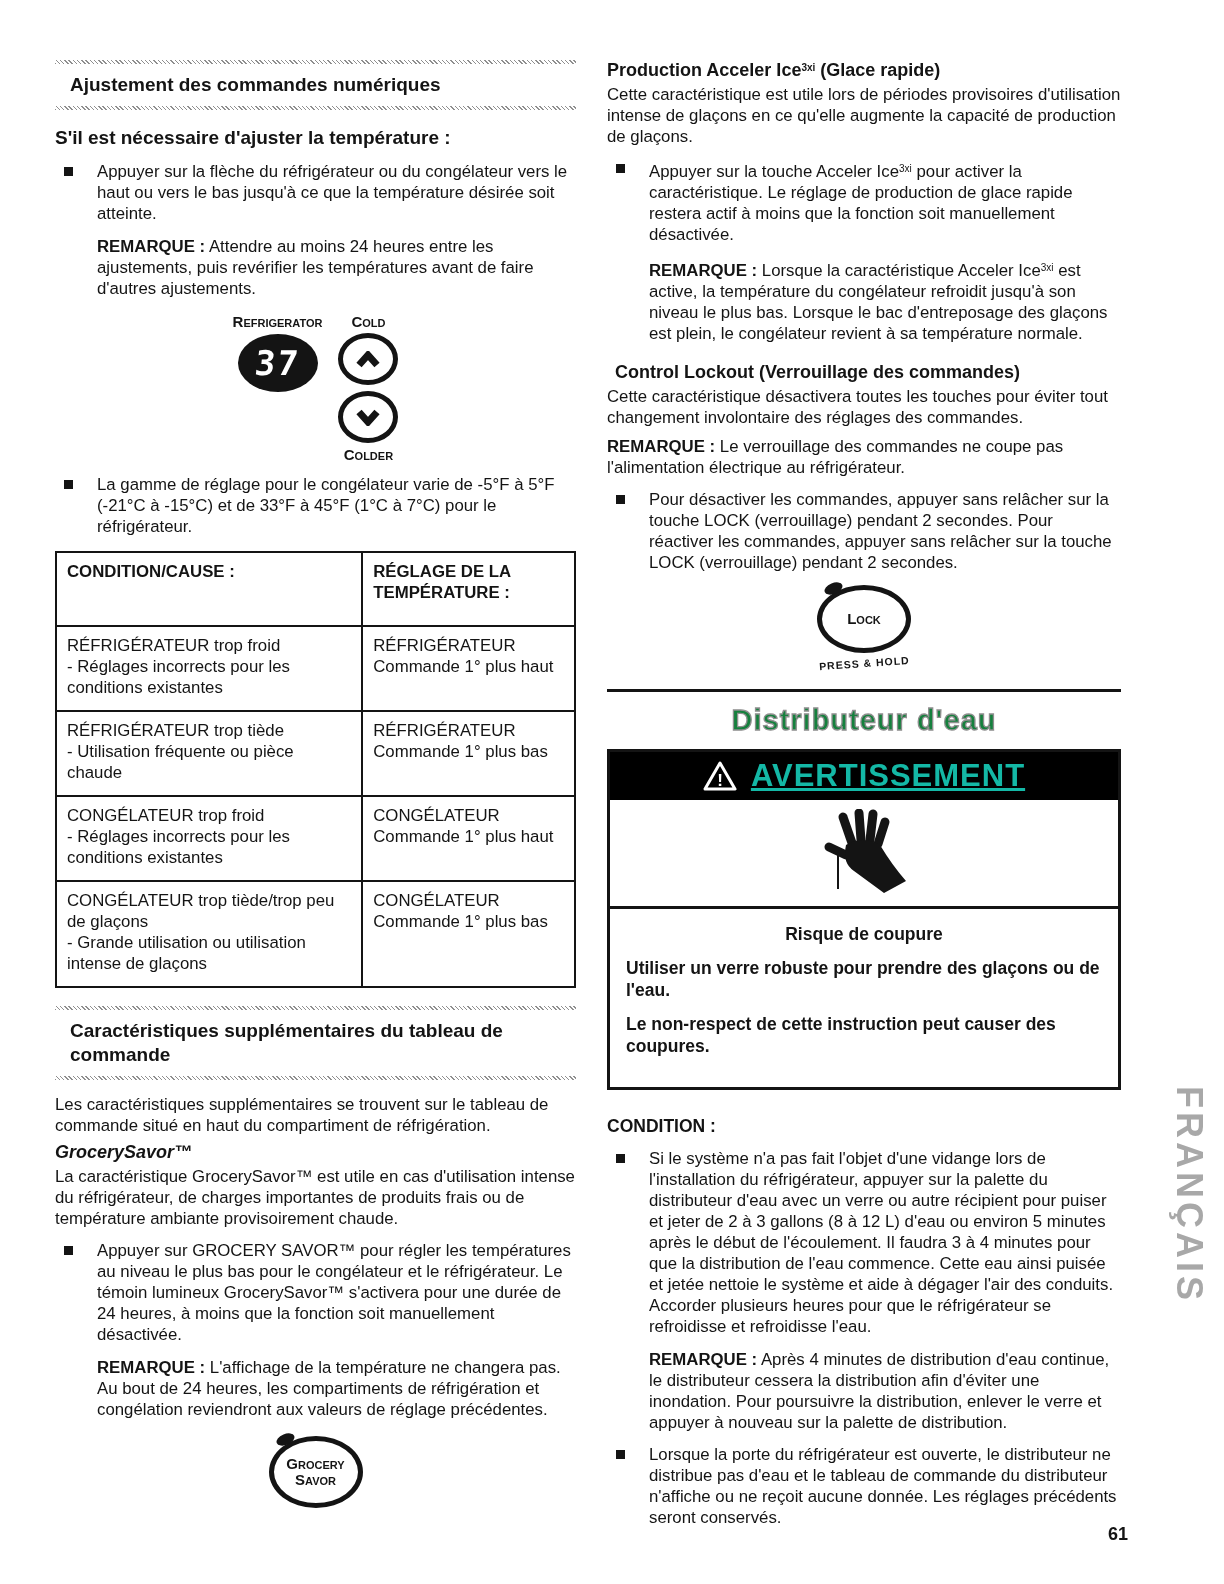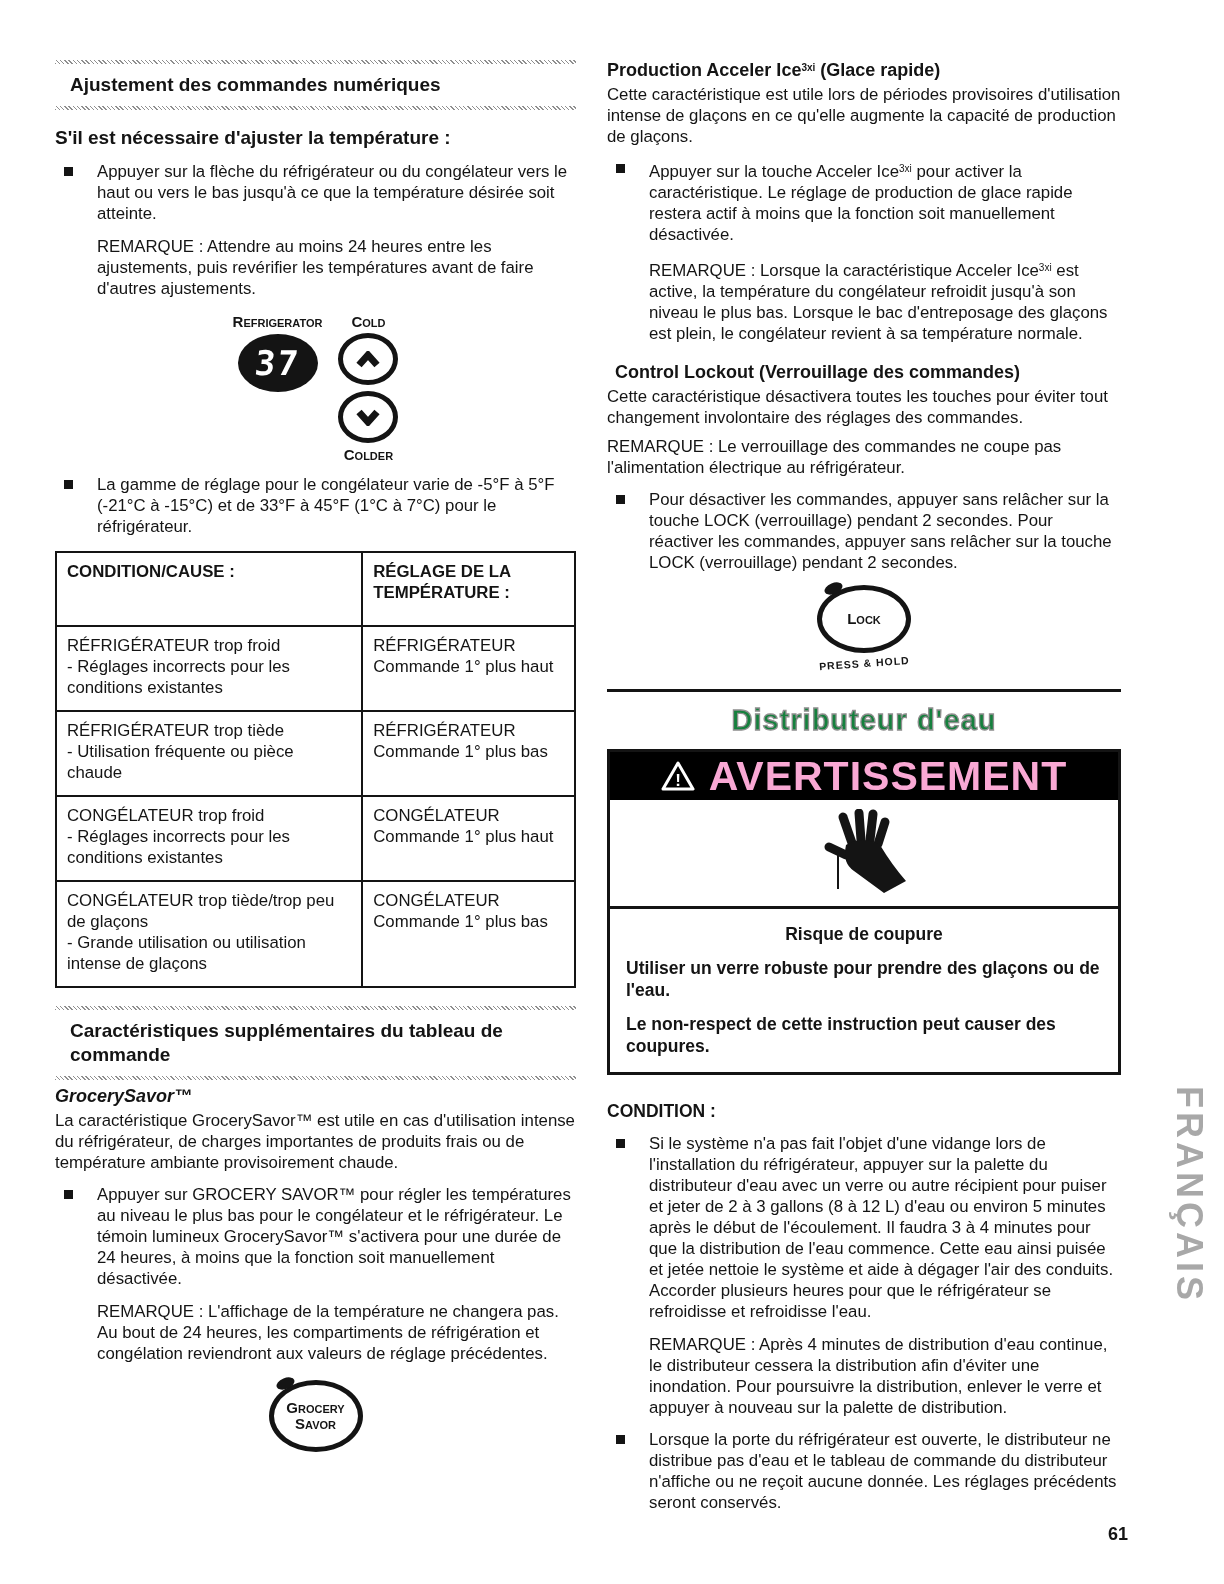--- a/index.html
+++ b/index.html
@@ -13,21 +13,21 @@
 
   .hatch{height:4px;background:repeating-linear-gradient(45deg,#8f8f8f 0,#8f8f8f 1px,transparent 1px,transparent 3px);}
   .sec-header{font-size:19px;font-weight:bold;padding:9px 0 9px 15px;line-height:24px;}
 
   .bold-sub{font-size:19px;font-weight:bold;margin:16px 0 6px 0;line-height:24px;}
   .body-t{font-size:16.8px;line-height:21px;margin:0;}
   .bullet{display:flex;margin-top:11px;}
   .bullet .sq{flex:0 0 9px;width:9px;height:9px;background:#141414;margin:6px 24px 0 9px;}
   .bullet p{flex:1;}
   .indent{margin-left:42px;margin-top:12px;}
-  b.lbl{font-weight:normal;}
+  b.lbl{font-weight:bold;}
 
   
   .disp-wrap{display:flex;justify-content:center;align-items:flex-start;gap:16px;margin:14px 0 4px 0;}
   .disp-left{display:flex;flex-direction:column;align-items:center;}
   .sc-label{font-variant:small-caps;font-weight:bold;font-size:15px;line-height:17px;}
   .disp-ellipse{width:80px;height:58px;background:#141414;border-radius:50%;display:flex;align-items:center;justify-content:center;margin-top:4px;}
   .disp-value{color:#fff;font-family:"DejaVu Sans Mono",monospace;font-weight:bold;font-size:34px;transform:skewX(-6deg);letter-spacing:2px;}
   .updown{display:flex;flex-direction:column;align-items:center;}
   .chev-oval{width:50px;height:42px;border:5px solid #141414;border-radius:50%;display:flex;align-items:center;justify-content:center;margin:3px 0;background:#fff;}
 
@@ -49,23 +49,23 @@
   .press-hold{font-variant:small-caps;font-weight:bold;font-size:10.5px;margin-top:4px;letter-spacing:1px;transform:rotate(-4deg);}
 
   sup.s{font-size:10px;vertical-align:5px;}
 
   .rule{height:3px;background:#141414;margin:20px 0 12px 0;}
   .water-title{text-align:center;font-weight:bold;font-size:29px;letter-spacing:1px;color:#15803d;-webkit-text-stroke:1.3px #8f8f8f;margin:4px 0 12px 0;}
 
   
   .warnbox{border:3px solid #141414;}
   .warn-banner{background:#000;height:48px;display:flex;align-items:center;justify-content:center;gap:14px;}
-  .warn-banner-text{color:#f9a8d4;font-weight:bold;font-size:41px;letter-spacing:1px;}
+  .warn-banner-text{color:#14b8a6;font-weight:bold;font-size:31px;letter-spacing:1px;text-decoration:underline;}
   .warn-hand{height:106px;display:flex;align-items:center;justify-content:center;border-bottom:3px solid #141414;}
-  .warn-body{padding:10px 16px 15px 16px;}
+  .warn-body{padding:10px 16px 30px 16px;}
   .warn-title{text-align:center;font-weight:bold;font-size:17.5px;line-height:22px;margin:4px 0 2px 0;}
   .warn-p{font-weight:bold;font-size:17.5px;line-height:22px;margin:12px 0 0 0;}
 
   .important-label{font-weight:bold;font-size:17.5px;margin-top:26px;}
 
   .side-tab{position:absolute;left:1168px;top:1086px;writing-mode:vertical-rl;font-size:36px;font-weight:bold;color:#a8a8a8;letter-spacing:4px;font-family:"Liberation Sans",sans-serif;}
   .page-num{position:absolute;left:1108px;top:1524px;font-size:18px;font-weight:bold;}
 </style>
 </head>
 <body>
@@ -144,20 +144,21 @@
       <td>CONGÉLATEUR
 Commande 1° plus bas</td>
     </tr>
   </tbody>
     </table>
 
   <div style="margin-top:18px;" class="hatch"></div>
   <div class="sec-header">Caractéristiques supplémentaires du tableau de commande</div>
   <div class="hatch"></div>
 
+  <p class="body-t" style="margin-top:14px;">Les caractéristiques supplémentaires se trouvent sur le tableau de commande situé en haut du compartiment de réfrigération.</p>
 
   <div class="bold-sub" style="font-size:18px;margin:4px 0 2px 0;font-style:italic;">GrocerySavor™</div>
   <p class="body-t">La caractéristique GrocerySavor™ est utile en cas d'utilisation intense du réfrigérateur, de charges importantes de produits frais ou de température ambiante provisoirement chaude.</p>
 
   <div class="bullet">
     <span class="sq"></span>
     <p class="body-t">Appuyer sur GROCERY SAVOR™ pour régler les températures au niveau le plus bas pour le congélateur et le réfrigérateur. Le témoin lumineux GrocerySavor™ s'activera pour une durée de 24 heures, à moins que la fonction soit manuellement désactivée.</p>
   </div>
 
   <p class="body-t indent"><b class="lbl">REMARQUE :</b><span> L'affichage de la température ne changera pas. Au bout de 24 heures, les compartiments de réfrigération et congélation reviendront aux valeurs de réglage précédentes.</span></p>

